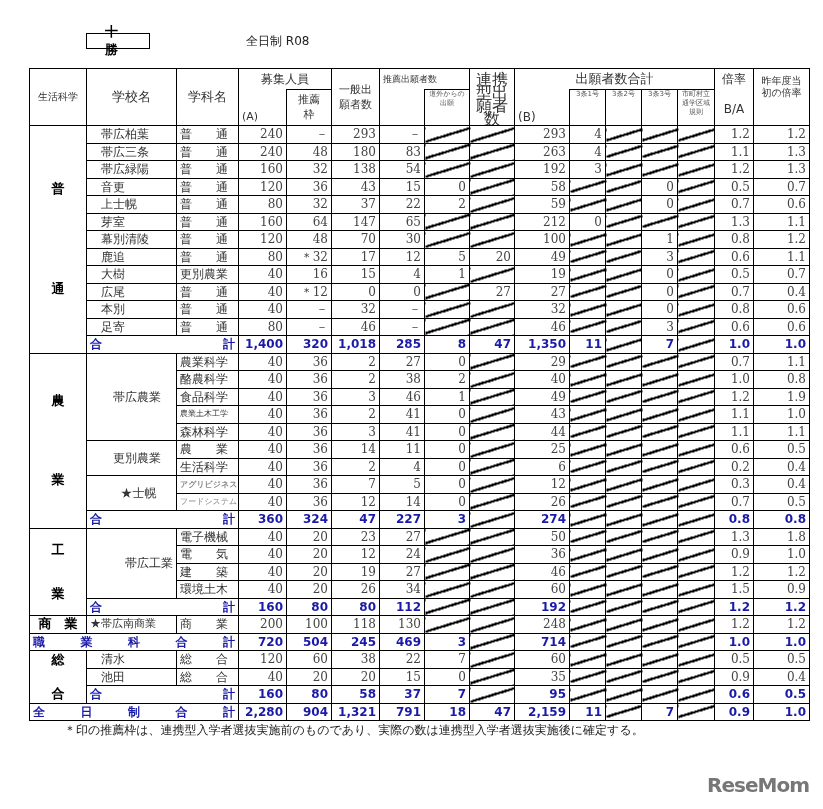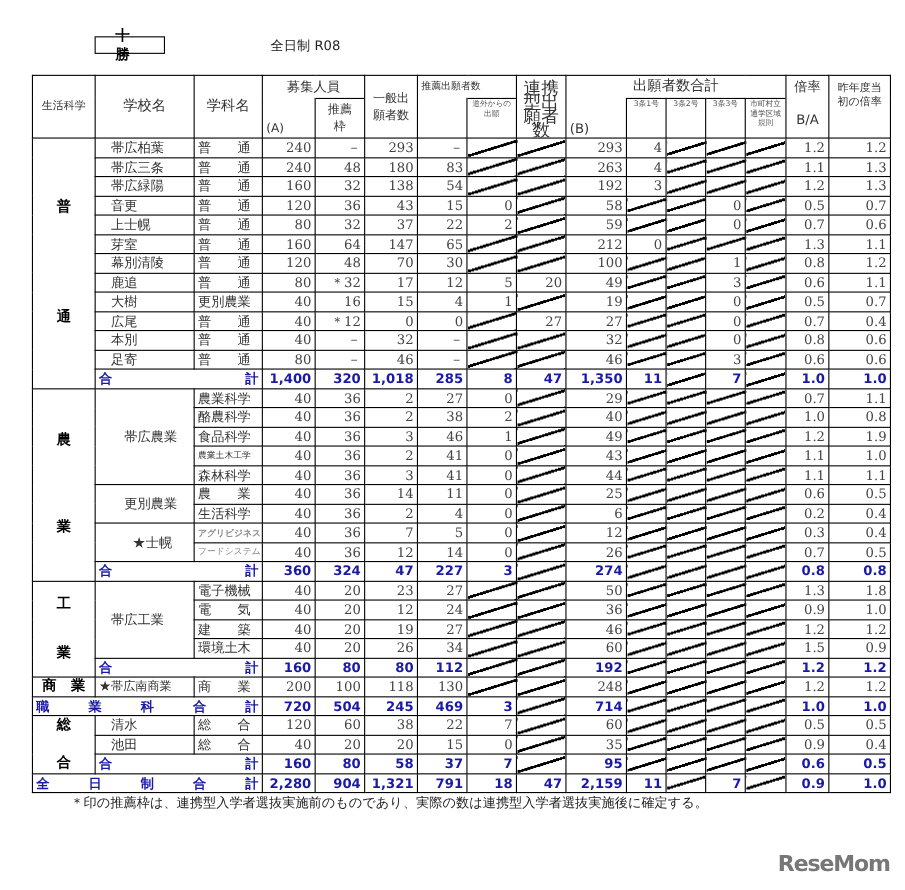--- a/index.html
+++ b/index.html
@@ -475,21 +475,21 @@
         <td class="slash2"></td>
         <td class="slash2"></td>
         <td class="n">0.8</td>
         <td class="n">0.8</td>
       </tr>
       <tr>
         <td class="cat" rowspan="5" style="vertical-align: middle;">
           <div style="margin-bottom: 28px;">工</div>
           <div>業</div>
         </td>
-        <td class="name" rowspan="4" style="text-align: left;">帯広工業</td>
+        <td class="name" rowspan="4" style="text-align: right;">帯広工業</td>
         <td class="dept">電子機械</td>
         <td class="n">40</td>
         <td class="n">20</td>
         <td class="n">23</td>
         <td class="n">27</td>
         <td class="slash2"></td>
         <td class="slash2"></td>
         <td class="n">50</td>
         <td class="slash2"></td>
         <td class="slash2"></td>

